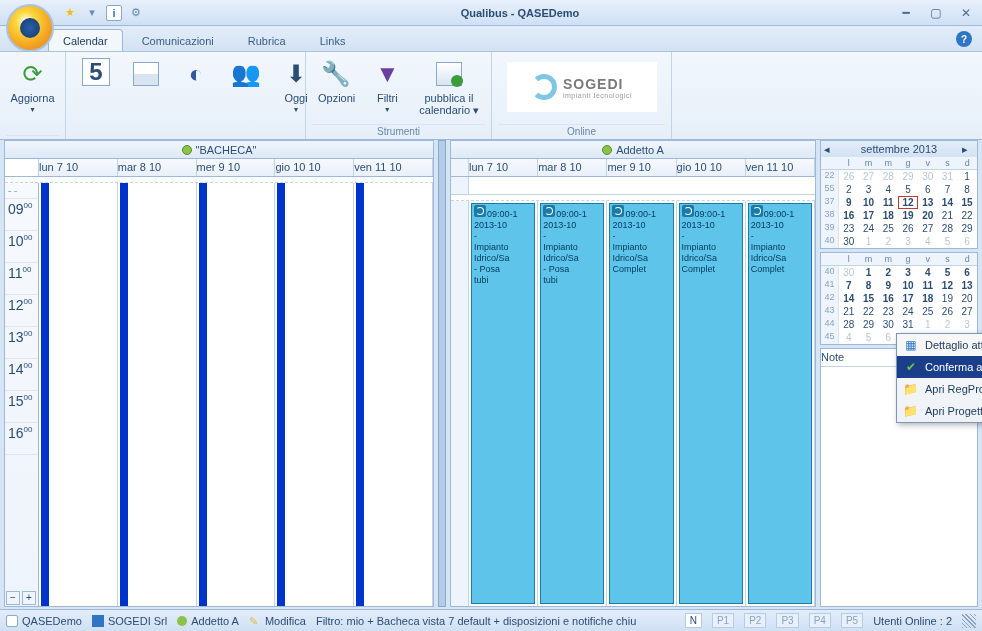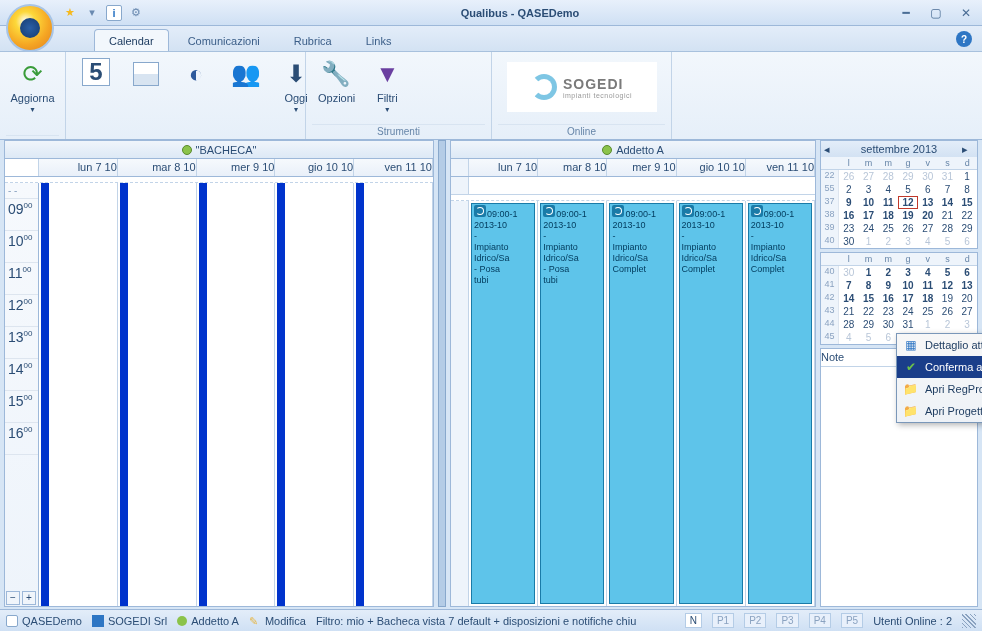--- a/index.html
+++ b/index.html
@@ -9,21 +9,21 @@
 .titlebar { height: 26px; background: linear-gradient(#e8f0fb,#cfe0f4); display: flex; align-items: center; padding: 0 6px; border-bottom: 1px solid #9db8d9; }
 .titlebar .logo-wrap { width: 48px; height: 48px; position: absolute; left: 6px; top: 4px; background: radial-gradient(circle at 40% 35%, #fff 0%, #fdd83a 25%, #f5a623 60%, #e07d1d 100%); border-radius: 50%; border: 2px solid #a7c4e6; display:flex; align-items:center; justify-content:center; z-index:50;}
 .titlebar .logo-inner { width:20px; height:20px; border-radius:50%; background: radial-gradient(circle,#2a5fa6,#153a6e);}
 .title-icons { margin-left: 56px; display: flex; gap: 6px; }
 .title-icons .ic { width:16px; height:16px; display:inline-flex; align-items:center; justify-content:center; color:#6a8ab0; cursor:pointer; }
 .titlebar .wtitle { flex:1; text-align:center; font-weight:bold; color:#2b4d75; }
 .win-controls { display:flex; gap:10px; }
 .win-controls span { width:20px; height:14px; display:inline-flex; align-items:center; justify-content:center; color:#4a6d95; cursor:pointer; font-size:12px; }
 
 
-.tabsrow { height: 26px; background: linear-gradient(#e3edf9,#d3e2f3); border-bottom:1px solid #a8c1dd; display:flex; align-items:flex-end; padding-left:94px; gap:4px; position:relative;}
+.tabsrow { height: 26px; background: linear-gradient(#e3edf9,#d3e2f3); border-bottom:1px solid #a8c1dd; display:flex; align-items:flex-end; padding-left:48px; gap:4px; position:relative;}
 .tab { padding:5px 14px 4px; color:#3b5e88; cursor:pointer; border:1px solid transparent; border-bottom:none; border-radius:4px 4px 0 0;}
 .tab.active { background:#f2f7fc; border-color:#9db8d9; color:#1f3d61; font-weight:normal;}
 .help-icon { position:absolute; right:10px; top:5px; width:16px; height:16px; border-radius:50%; background:#2e76c4; color:#fff; display:flex; align-items:center; justify-content:center; font-weight:bold; font-size:10px; cursor:pointer;}
 
 
 .ribbon { height: 88px; background: linear-gradient(#f2f7fc,#e6eff9); border-bottom:1px solid #9db8d9; display:flex; }
 .rgroup { border-right:1px solid #c2d4e8; padding:4px 6px 2px; display:flex; flex-direction:column; }
 .rgroup .items { display:flex; gap:2px; flex:1; }
 .rbtn { display:flex; flex-direction:column; align-items:center; justify-content:flex-start; padding:2px 6px; min-width:48px; cursor:pointer; border-radius:3px; }
 .rbtn .ric { width:32px; height:32px; display:flex; align-items:center; justify-content:center; font-size:24px; }
@@ -36,21 +36,21 @@
 .online-logo .sub{font-size:7px;color:#999;letter-spacing:0.5px;}
 
 
 .main { position:absolute; top:140px; left:4px; right:4px; bottom:24px; display:flex; gap:4px; }
 .cal-pane { border:1px solid #9db8d9; background:#fff; display:flex; flex-direction:column; position:relative; }
 .cal-pane.left { width: 430px; }
 .cal-pane.right { flex:1; }
 .cal-header { height:18px; background:linear-gradient(#f0f5fb,#dde9f6); border-bottom:1px solid #9db8d9; display:flex; align-items:center; justify-content:center; color:#2b4d75;}
 .cal-header .person-ic{width:10px;height:10px;border-radius:50%;background:#8bc34a;margin-right:4px;border:1px solid #5a8a2e;}
 .day-row { height:18px; display:flex; border-bottom:1px solid #9db8d9; }
-.day-cell { flex:1; border-right:1px solid #c2d4e8; text-align:right; color:#2b4d75; line-height:17px; background:linear-gradient(#f6f9fd,#e9f0f9);}
+.day-cell { flex:1; border-right:1px solid #c2d4e8; text-align:left; color:#2b4d75; line-height:17px; background:linear-gradient(#f6f9fd,#e9f0f9);}
 .event-row { height:18px; display:flex; border-bottom:1px solid #c2d4e8;}
 .clock-cell{width:34px;border-right:1px solid #c2d4e8;display:flex;align-items:center;justify-content:center;}
 .clock-cell .clk{width:14px;height:14px;border:1px solid #c49a3a;border-radius:50%;background:radial-gradient(#fff,#fde9a8);}
 .ferie-event { flex:1; background:linear-gradient(90deg,#fff3c2,#fde9a8); border:1px solid #d6b84d; display:flex; align-items:center; padding-left:4px; color:#5a4a1e; gap:4px;}
 .ferie-event .doc-ic{width:12px;height:12px;background:linear-gradient(#fff,#e8e8e8);border:1px solid #c49a3a;}
 
 .grid-body { flex:1; display:flex; overflow:hidden; position:relative;}
 .time-col { width:34px; border-right:1px solid #9db8d9; background:linear-gradient(#f6f9fd,#eef4fb);}
 .time-slot { height:32px; border-bottom:1px solid #dde5ef; color:#2b4d75; padding:2px 3px; font-size:10px;}
 .time-slot .hr{font-size:14px;}
@@ -172,20 +172,28 @@
     <div class="items">
       <div class="rbtn">
           <div class="ric" style="color:#777;">🔧</div>
           <div class="rlabel">Opzioni</div>
         </div>
       <div class="rbtn">
           <div class="ric" style="color:#6a3fa0;">▼</div>
           <div class="rlabel">Filtri</div>
           <div class="dd">▾</div>
         </div>
+      <div class="rbtn">
+        <div class="ric">
+            <div style="width:26px;height:24px;background:linear-gradient(#fff,#d8e4f1);border:1px solid #88a8cc;position:relative;">
+              <div style="position:absolute;bottom:-2px;right:-2px;width:12px;height:12px;border-radius:50%;background:#3a9c3a;"></div>
+            </div>
+          </div>
+        <div class="rlabel"><span>pubblica il</span><br><span>calendario</span> ▾</div>
+      </div>
     </div>
     <div class="gname">Strumenti</div>
   </div>
   <div class="rgroup" style="width:180px;">
     <div class="items" style="justify-content:center;">
       <div class="online-logo">
         <div class="swirl"></div>
         <div>
             <div class="txt">SOGEDI</div>
             <div class="sub">impianti tecnologici</div>

